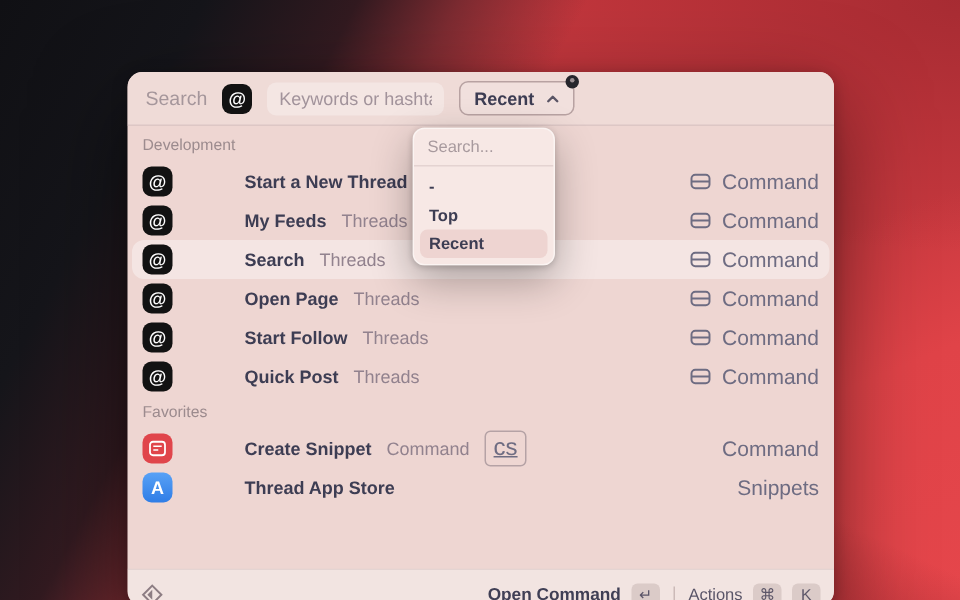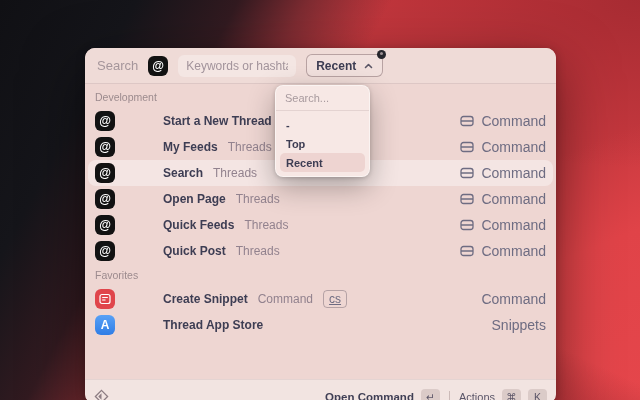--- a/index.html
+++ b/index.html
@@ -42,21 +42,21 @@
     background:#26262c;}
   .dd-dot::after{content:"";position:absolute;left:3px;top:2px;width:3px;height:3px;border-radius:50%;background:#9a8f92;}
   
   .list{position:absolute;top:36px;bottom:25px;left:0;right:0;overflow:hidden;padding:2px 3px 0;box-sizing:border-box;}
   .sect-header{height:22px;display:flex;align-items:center;padding:0 7px;
     font-size:10.5px;color:#9c8b8e;}
   .row{height:26px;display:flex;align-items:center;gap:10px;padding:0 7px;border-radius:8px;}
   .row.selected{background:rgba(255,255,255,.38);}
   .row .title{font-size:12px;font-weight:600;color:#3d3d53;white-space:nowrap;margin-left:38px;}
   .row .subtitle{font-size:12px;color:#92828e;white-space:nowrap;}
-  .alias-badge{font-size:12px;color:#6e6c82;border:1px solid rgba(110,100,110,.45);
+  .alias-badge{font-size:16px;color:#6e6c82;border:1px solid rgba(110,100,110,.45);
     border-radius:4px;padding:1px 5px;line-height:1.2;text-decoration:underline;}
   .acc{margin-left:auto;display:flex;align-items:center;gap:7px;}
   .acc .acctext{font-size:14px;color:#6e6c82;}
   .cmdicon{flex:0 0 auto;}
   
   .footer{position:absolute;left:0;right:0;bottom:0;height:25px;
     background:#f2e4e1;border-top:1px solid rgba(70,30,35,.08);
     display:flex;align-items:flex-end;padding:0 9px;box-sizing:border-box;
     border-radius:0 0 10px 10px;}
   .f-right{margin-left:auto;display:flex;align-items:center;gap:7px;}
@@ -168,21 +168,21 @@
               <line x1="1" y1="6" x2="13" y2="6" stroke="#6e6c82" stroke-width="1.3"></line>
             </svg>
           <span class="acctext">Command</span>
         </span>
       </div>
 
       <div class="row">
         <span class="appicon ic-threads">
             <span>@</span>
           </span>
-        <span class="title">Quick Feeds</span>
+        <span class="title">Start Follow</span>
         <span class="subtitle">Threads</span>
         <span class="acc">
           <svg class="cmdicon" width="14" height="12" viewBox="0 0 14 12">
               <rect x="1" y="1.5" width="12" height="9" rx="2.5" fill="none" stroke="#6e6c82" stroke-width="1.3"></rect>
               <line x1="1" y1="6" x2="13" y2="6" stroke="#6e6c82" stroke-width="1.3"></line>
             </svg>
           <span class="acctext">Command</span>
         </span>
       </div>
 

